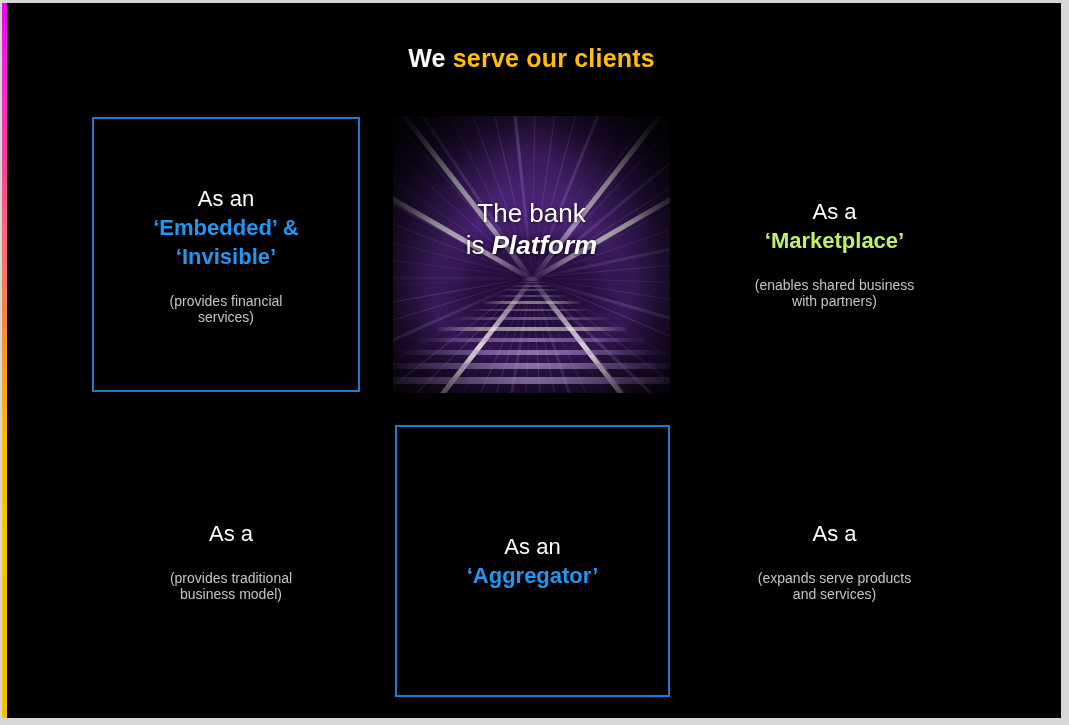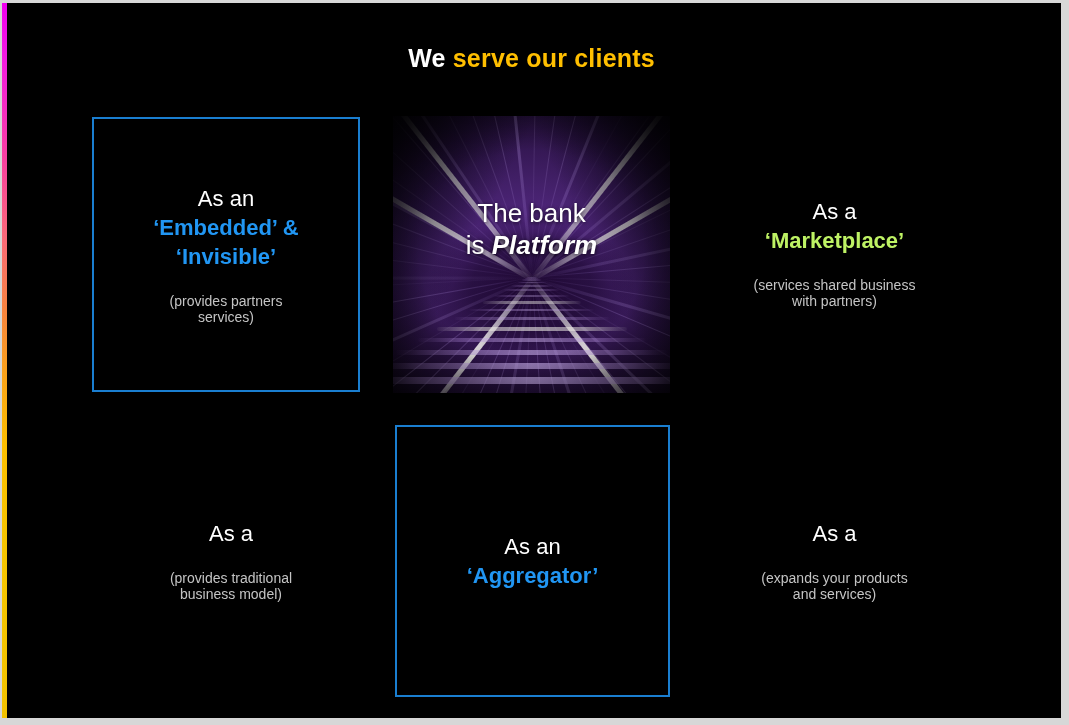--- a/index.html
+++ b/index.html
@@ -259,21 +259,21 @@
     <div id="title">
       <span class="t-white">We</span><span>&nbsp;</span><span class="t-gold">serve our clients</span>
     </div>
 
     <div class="card solid-blue" id="card-embedded">
       <div class="card-inner">
         <div class="lead">As an</div>
         <div class="headline blue">‘Embedded’  &amp;</div>
         <div class="headline blue">‘Invisible’</div>
         <div class="subtitle">
-          <div>(provides partners</div>
+          <div>(provides financial</div>
           <div>services)</div>
         </div>
       </div>
     </div>
 
     <div class="card" id="card-platform">
       <div id="tunnel-art">
         <div id="beams">
             <div class="beam" style="width: 200px; transform: rotate(-180deg); opacity: 0.18; height: 2.6px;"></div>
             <div class="beam" style="width: 237px; transform: rotate(-173deg); opacity: 0.31; height: 1px;"></div>
@@ -359,21 +359,21 @@
         <div class="cap-line">The bank</div>
         <div class="cap-line"><span>is </span><span class="cap-em">Platform</span></div>
       </div>
     </div>
 
     <div class="card grad-gold-magenta" id="card-marketplace">
       <div class="card-inner">
         <div class="lead">As a</div>
         <div class="headline gold">‘Marketplace’</div>
         <div class="subtitle">
-          <div>(services shared business</div>
+          <div>(enables shared business</div>
           <div>with partners)</div>
         </div>
       </div>
     </div>
 
     <div class="card grad-gold-magenta" id="card-universal">
       <div class="card-inner">
         <div class="lead">As a</div>
         <div class="subtitle">
           <div>(provides traditional</div>
@@ -386,20 +386,20 @@
       <div class="card-inner">
         <div class="lead">As an</div>
         <div class="headline blue">‘Aggregator’</div>
       </div>
     </div>
 
     <div class="card grad-magenta" id="card-distributor">
       <div class="card-inner">
         <div class="lead">As a</div>
         <div class="subtitle">
-          <div>(expands your products</div>
+          <div>(expands serve products</div>
           <div>and services)</div>
         </div>
       </div>
     </div>
 
   </div>
 </div>
 
 </body></html>

